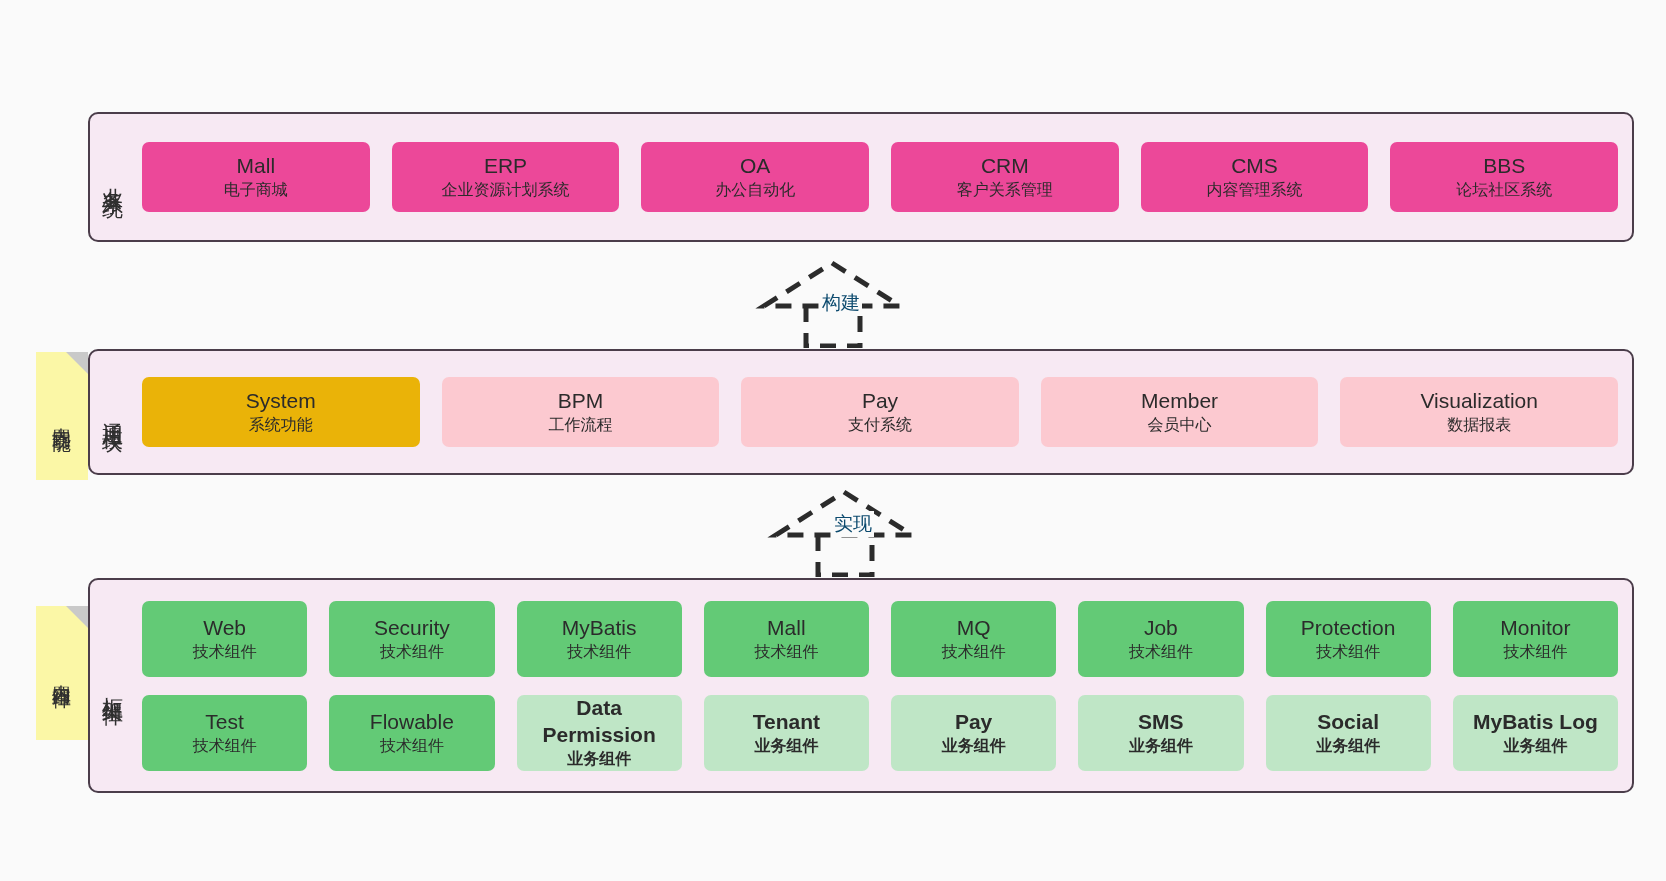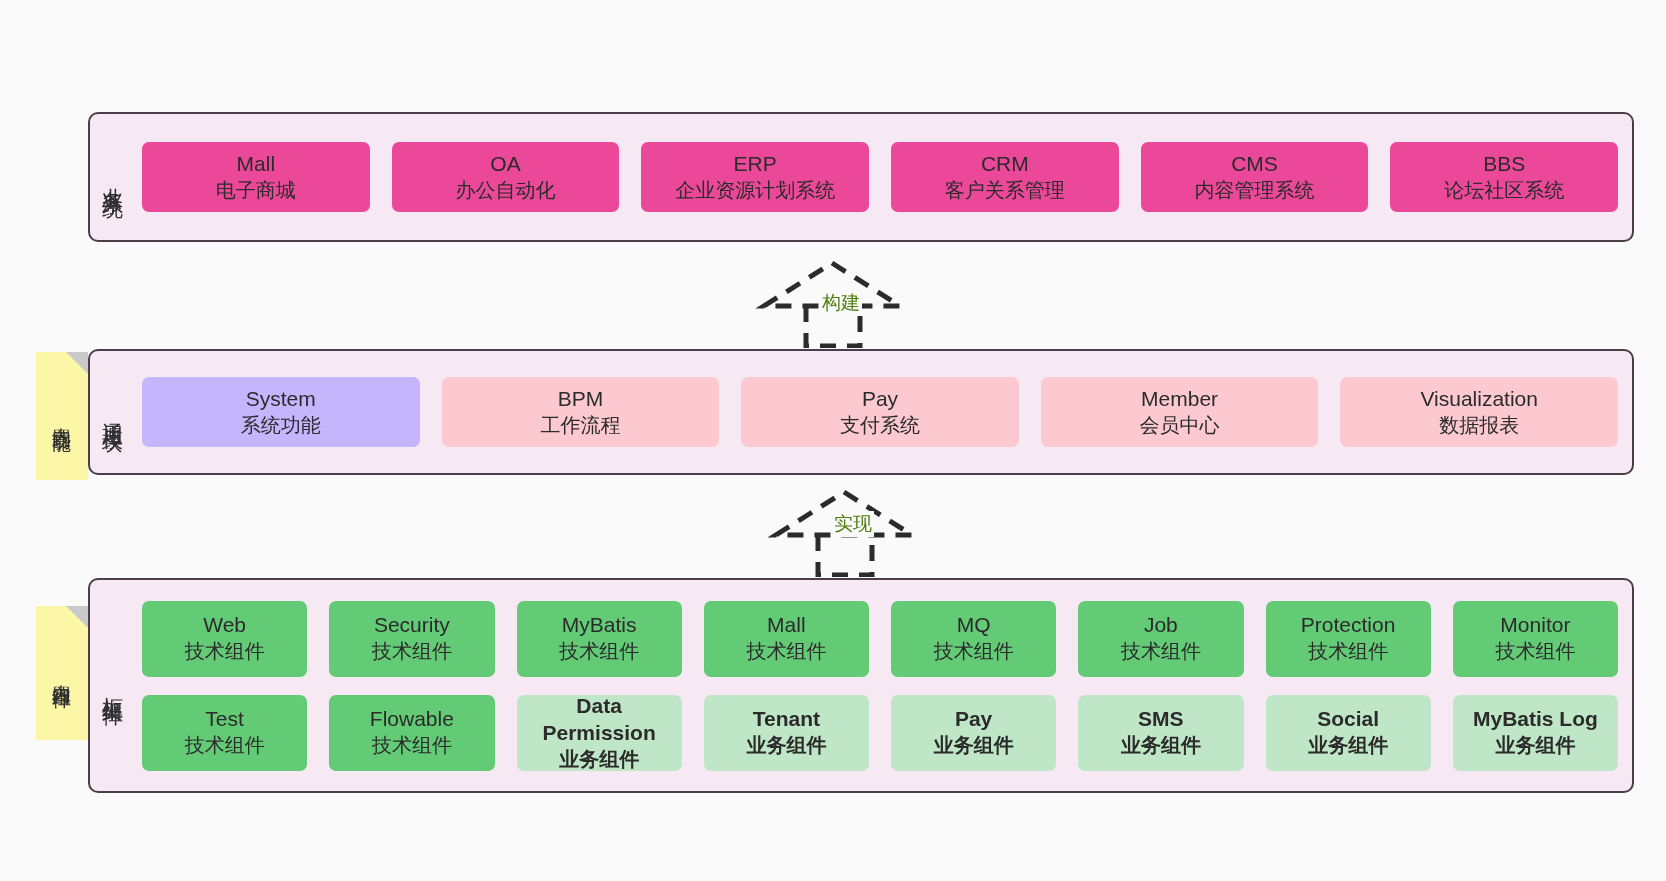--- a/index.html
+++ b/index.html
@@ -65,24 +65,24 @@
     flex-direction: column;
     align-items: center;
     justify-content: center;
     text-align: center;
     line-height: 1.28;
     color: #2b2b2b;
     padding: 6px 4px;
     min-width: 0;
   }
   .card .t1 { font-size: 21px; }
-  .card .t2 { font-size: 20px; }
+  .card .t2 { font-size: 16px; }
 
   .card.blue      { background: #ec4899; }
-  .card.red       { background: #c4b5fd; }
+  .card.red       { background: #eab308; }
   .card.pinklight { background: #fcc9d0; }
   .card.green     { background: #63ca76; }
   .card.greenpale { background: #bfe6c6; font-weight: bold; }
 
   
   #layer-business { left: 88px;  top: 112px; width: 1546px; height: 130px; }
   #layer-modules  { left: 88px;  top: 349px; width: 1546px; height: 126px; }
   #layer-frame    { left: 88px;  top: 578px; width: 1546px; height: 215px; }
 
   #layer-business .card, #layer-modules .card { height: 70px; }
@@ -118,21 +118,21 @@
   #sticky-modules { left: 36px; top: 352px; height: 128px; }
   #sticky-frame   { left: 36px; top: 606px; height: 134px; }
 
   
   .arrow { position: absolute; }
   #arrow-build { left: 752px; top: 258px; width: 160px; height: 90px; }
   #arrow-impl  { left: 764px; top: 487px; width: 160px; height: 90px; }
   .arrow-label {
     position: absolute;
     font-size: 19px;
-    color: #4d7c0f;
+    color: #0c4a6e;
     background: #fafafa;
     padding: 0 2px;
     white-space: nowrap;
     user-select: none;
     font-family: Liberation Serif, serif;
   }
   #arrow-build .arrow-label { left: 68px; top: 32px; }
   #arrow-impl  .arrow-label { left: 68px; top: 24px; }
 </style>
 </head>
@@ -142,26 +142,26 @@
 
   <div class="layer" id="layer-business">
     <div class="layer-title">业务系统</div>
     <div class="layer-body">
       <div class="row">
         <div class="card blue">
           <span class="t1">Mall</span>
           <span class="t2">电子商城</span>
         </div>
         <div class="card blue">
+          <span class="t1">ERP</span>
+          <span class="t2">企业资源计划系统</span>
+        </div>
+        <div class="card blue">
           <span class="t1">OA</span>
           <span class="t2">办公自动化</span>
-        </div>
-        <div class="card blue">
-          <span class="t1">ERP</span>
-          <span class="t2">企业资源计划系统</span>
         </div>
         <div class="card blue">
           <span class="t1">CRM</span>
           <span class="t2">客户关系管理</span>
         </div>
         <div class="card blue">
           <span class="t1">CMS</span>
           <span class="t2">内容管理系统</span>
         </div>
         <div class="card blue">

